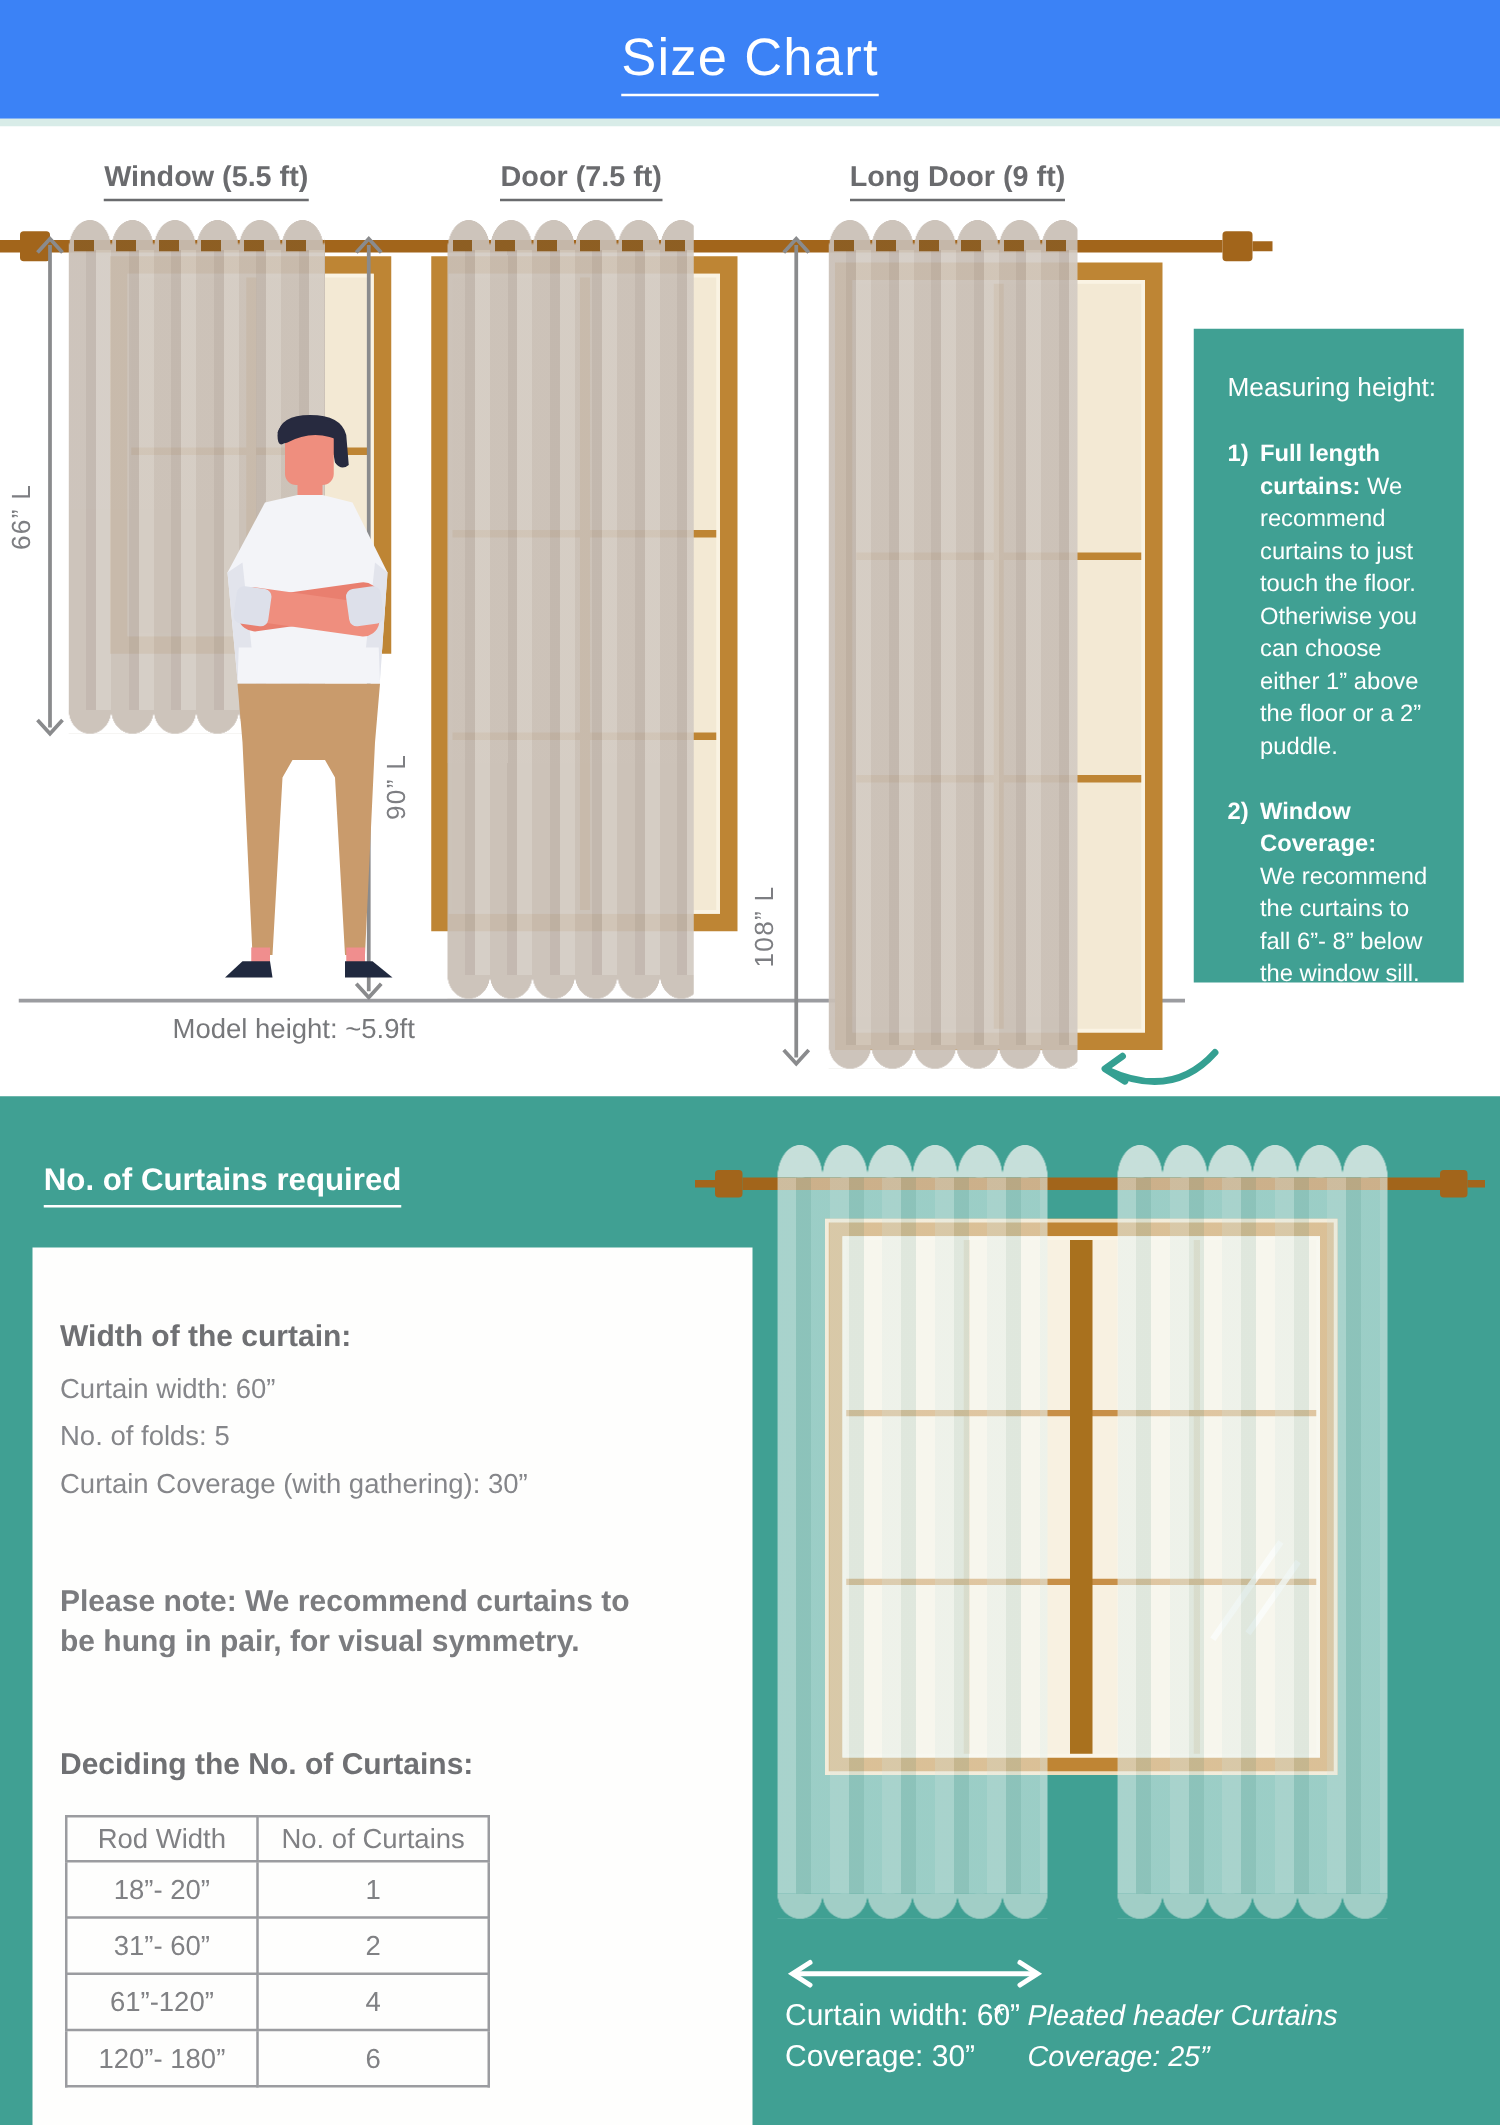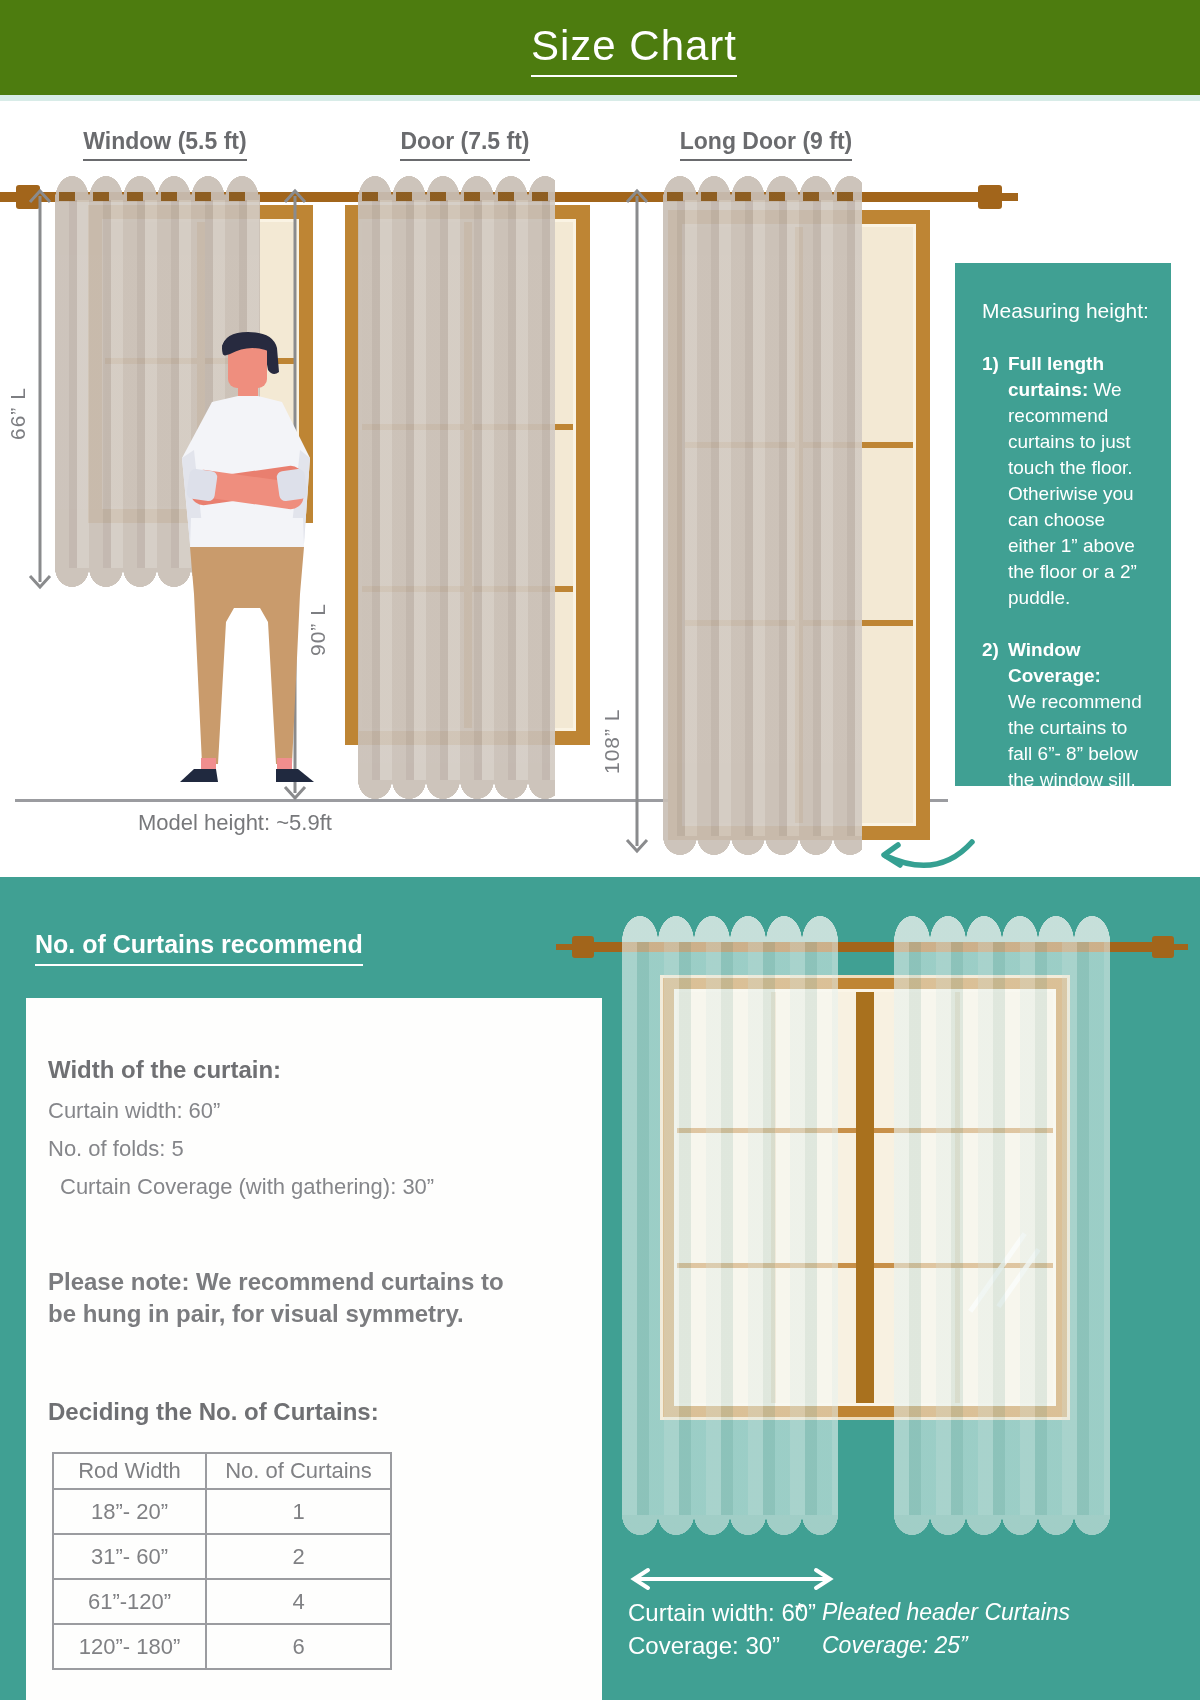--- a/index.html
+++ b/index.html
@@ -4,21 +4,21 @@
 <style>
   html,body{margin:0;padding:0;background:#e8e8e8;}
   *{box-sizing:border-box;}
   #canvas{
     position:relative;width:1200px;height:1700px;margin:0 auto;
     background:#ffffff;overflow:hidden;
     font-family:"Liberation Sans", sans-serif;
   }
   .abs{position:absolute;}
   
-  #header{left:0;top:0;width:1200px;height:95px;background:#4d7c0f;padding-left:34px;}
+  #header{left:0;top:0;width:1200px;height:95px;background:#3b82f6;}
   #title{width:100%;text-align:center;top:22px;color:#fff;font-size:42px;letter-spacing:1px;}
   .u{display:inline-block;border-bottom:2.5px solid currentColor;padding-bottom:5px;}
   #header-strip{left:0;top:95px;width:1200px;height:6px;background:#D8ECE8;}
 
   
   .top-label{font-size:23px;font-weight:bold;color:#6A6B6E;text-align:center;width:220px;top:128px;}
   .top-label .u{border-bottom-width:2px;padding-bottom:4px;}
 
   
   .rod-bar{background:#A2651B;}
@@ -229,28 +229,28 @@
   </div>
 
   <svg class="abs" id="swoosh" width="102" height="46">
     <path d="M 96 8 Q 62 46 10 22" stroke="#35A092" stroke-width="5.5" fill="none" stroke-linecap="round"></path>
     <polyline points="22,11 8,21 24,31" stroke="#35A092" stroke-width="5.5" fill="none" stroke-linecap="round" stroke-linejoin="round"></polyline>
   </svg>
 
   <div class="abs" id="bottom-bg"></div>
 
   <div class="abs" id="bottom-heading">
-    <span class="u">No. of Curtains recommend</span>
+    <span class="u">No. of Curtains required</span>
   </div>
 
   <div class="abs" id="card">
     <div class="card-bold" style="top:58px;">Width of the curtain:</div>
     <div class="card-line" style="top:100px;">Curtain width: 60”</div>
     <div class="card-line" style="top:138px;">No. of folds: 5</div>
-    <div class="card-line" style="top:176px;margin-left:12px;">Curtain Coverage (with gathering): 30”</div>
+    <div class="card-line" style="top:176px;">Curtain Coverage (with gathering): 30”</div>
     <div id="card-note">Please note: We recommend curtains to be hung in pair, for visual symmetry.</div>
     <div class="card-bold" style="top:400px;">Deciding the No. of Curtains:</div>
     <table id="curtains-table">
       <tbody>
           <tr>
         <th>Rod Width</th>
         <th>No. of Curtains</th>
       </tr>
       <tr>
         <td>18”- 20”</td>

